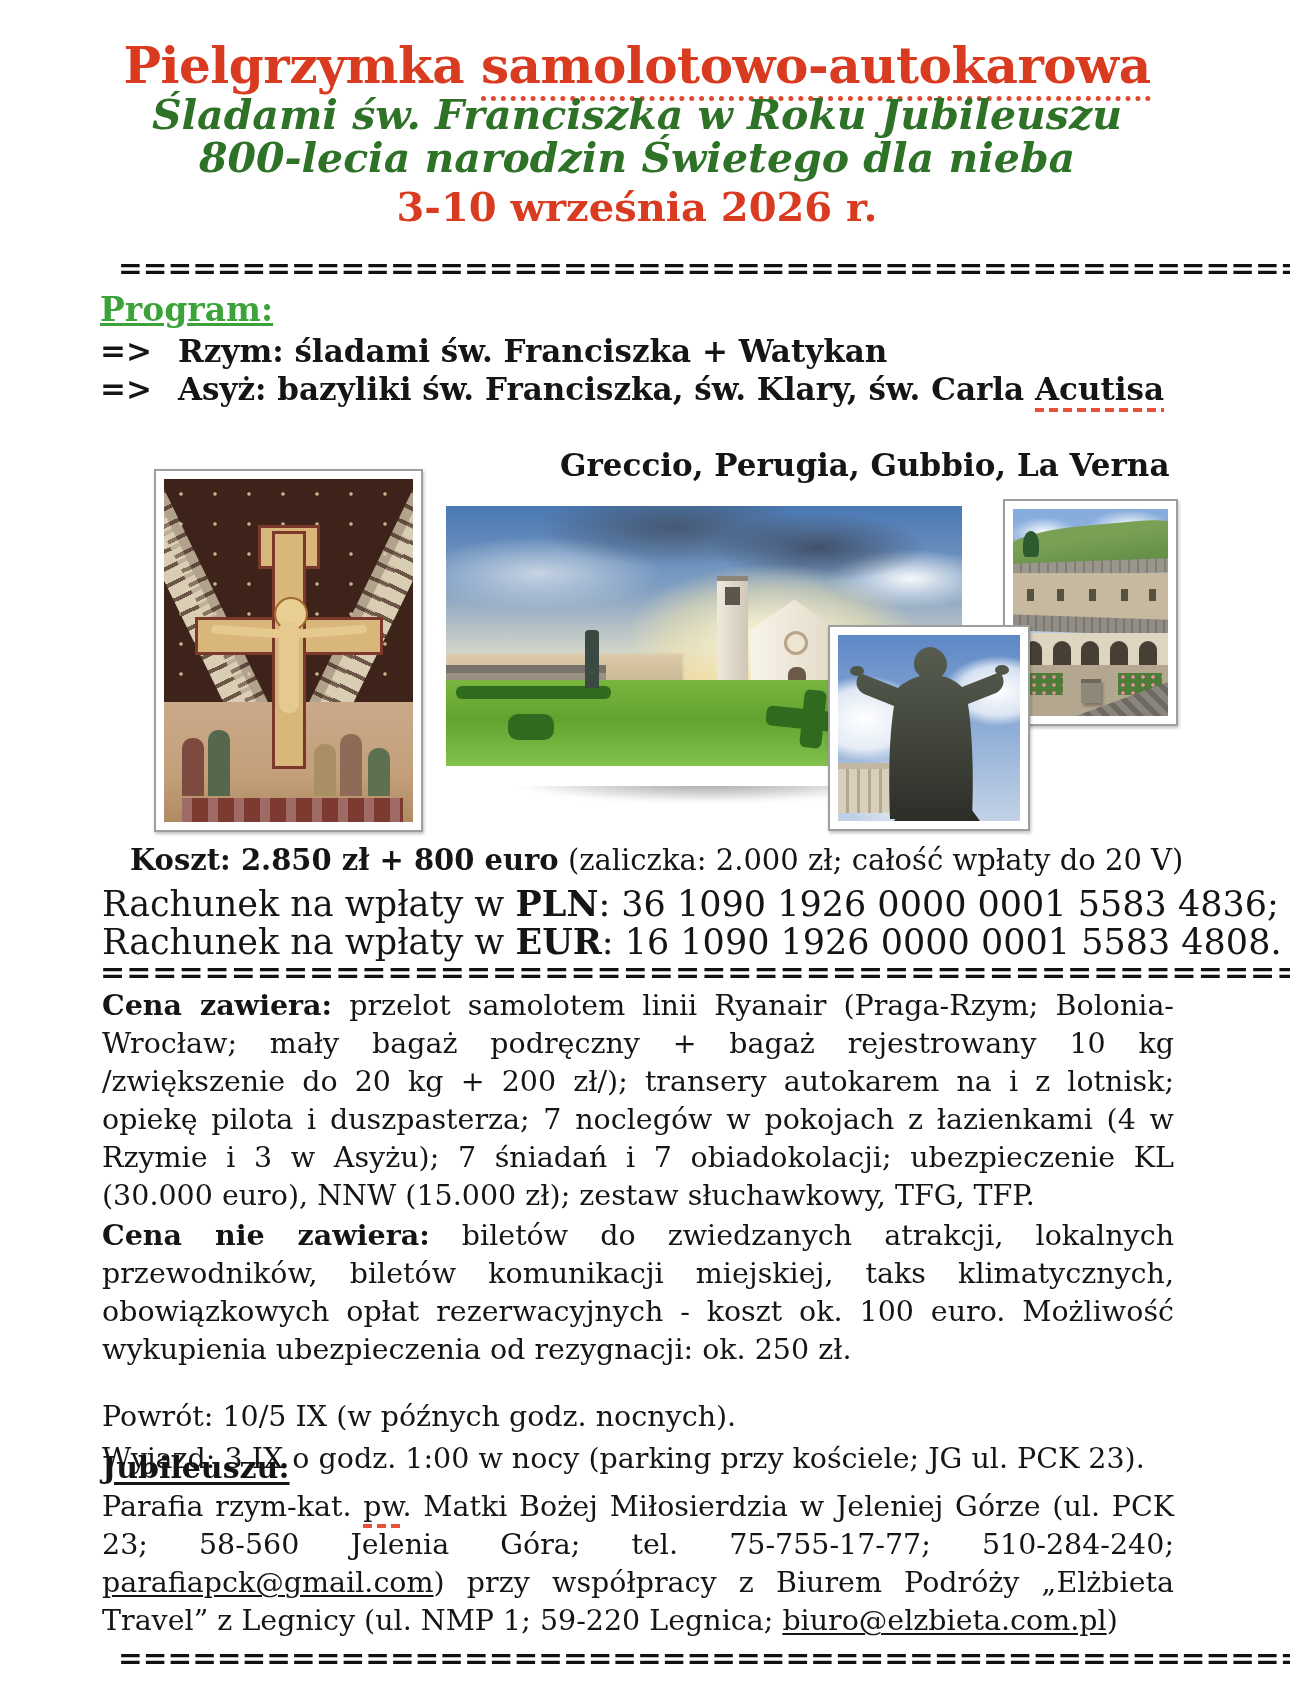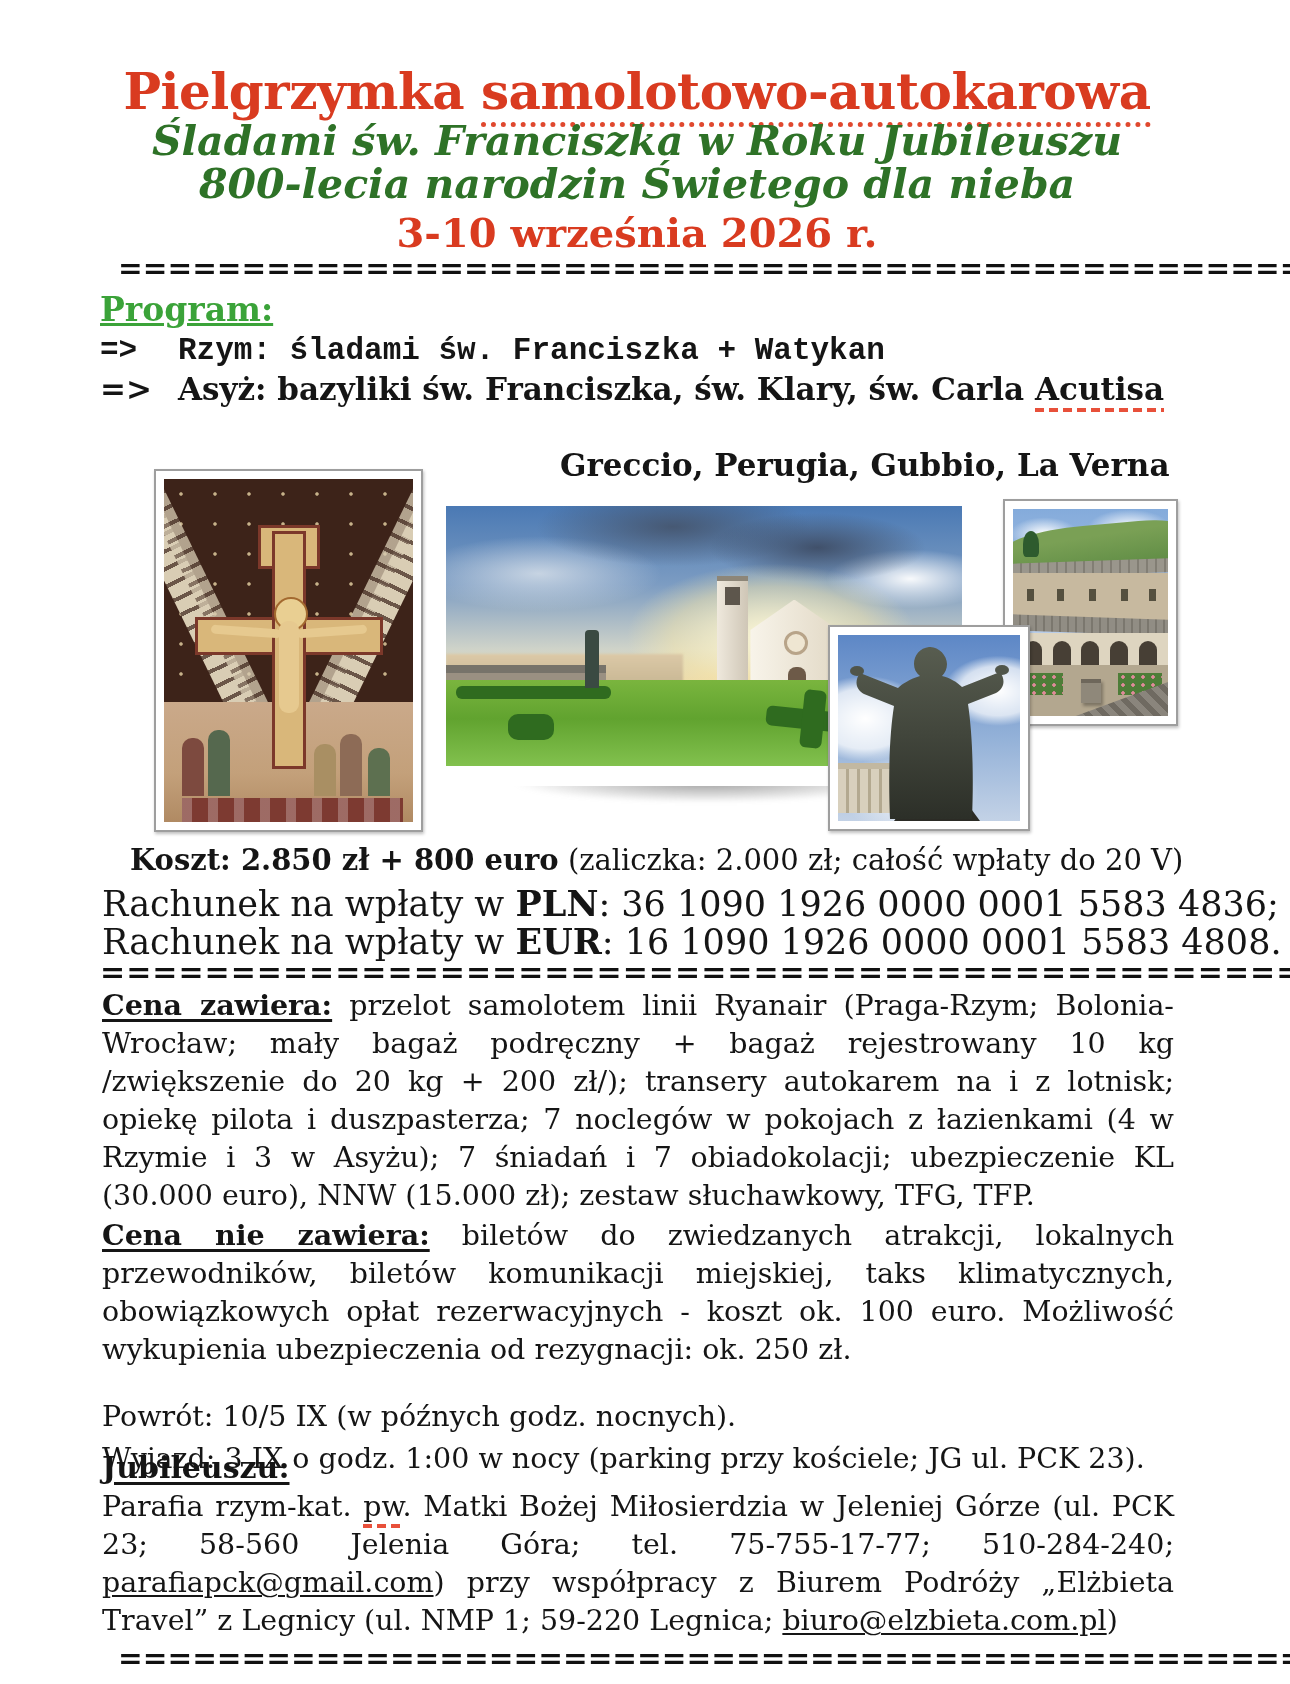--- a/index.html
+++ b/index.html
@@ -1,36 +1,36 @@
 <!DOCTYPE html>
 <html><head>
 <meta charset="utf-8">
 <style>
   html,body{margin:0;padding:0;background:#ffffff;}
   .page{position:relative;width:1290px;height:1684px;background:#ffffff;overflow:hidden;
         font-family:"DejaVu Serif","Liberation Serif",serif;color:#151515;}
 
   
-  .header{position:absolute;top:64px;left:0;width:1274px;text-align:center;}
+  .header{position:absolute;top:38px;left:0;width:1274px;text-align:center;}
   .title{font-size:50px;font-weight:bold;color:#d93b20;line-height:1.12;letter-spacing:-.5px;}
   .title .dotted{border-bottom:5px dotted #e0482e;padding-bottom:1px;}
   .subtitle{font-size:41px;font-weight:bold;font-style:italic;color:#2e7227;line-height:1.06;}
   .dateline{font-size:40px;font-weight:bold;color:#d93b20;line-height:1.1;margin-top:4px;}
 
   
   .sep{position:absolute;font-weight:bold;color:#111;white-space:nowrap;font-size:29.5px;}
   .sep1{top:250px;left:118px;}
   .sep2{top:954px;left:100px;font-size:30px;letter-spacing:1px;}
   .sep3{top:1640px;left:118px;}
 
   
   .program-heading{position:absolute;top:290px;left:100px;font-size:33px;font-weight:bold;
                    color:#3ba339;text-decoration:underline;text-decoration-thickness:3px;}
   .prog-item{position:absolute;left:100px;font-size:31px;font-weight:bold;white-space:nowrap;}
-  .pi1{top:333px;font-family:Liberation Mono, monospace;} .pi2{top:371px;} .pi3{top:409px;}
+  .pi1{top:333px;} .pi2{top:371px;} .pi3{top:409px;}
   .prog-arrow{display:inline-block;width:78px;}
   .prog-cont{position:absolute;top:447px;left:560px;font-size:31px;font-weight:bold;white-space:nowrap;}
   .spell{background-image:linear-gradient(90deg,#e8503a 0 9px,transparent 9px 14px);
          background-repeat:repeat-x;background-position:0 100%;background-size:14px 4px;
          padding-bottom:5px;}
   .blul{text-decoration-thickness:2.5px;text-underline-offset:5px;}
 
   
   .photo{position:absolute;background:#fff;box-sizing:border-box;border:2px solid #9e9e9e;
          box-shadow:1px 2px 3px rgba(0,0,0,.25);padding:8px;}
@@ -142,21 +142,21 @@
      background:repeating-linear-gradient(45deg,#8a857c 0 6px,#6f6a61 6px 12px);
      clip-path:polygon(15% 100%,100% 0,100% 100%);}
 
   
   .bodytxt{font-size:28.5px;line-height:38px;}
   .cost-line{position:absolute;top:843px;left:130px;font-size:29px;white-space:nowrap;}
   .acct{position:absolute;left:102px;font-size:35px;white-space:nowrap;}
   .acct1{top:883px;} .acct2{top:921px;}
   .para{position:absolute;left:102px;width:1072px;text-align:justify;}
   .p-includes{top:986px;} .p-excludes{top:1216px;}
-  .lead{font-weight:bold;text-decoration:underline;text-decoration-thickness:2.5px;text-underline-offset:4px;}
+  .lead{font-weight:bold;text-decoration-thickness:2.5px;text-underline-offset:4px;}
   .travel{position:absolute;left:102px;font-size:28.5px;white-space:nowrap;}
   .t1{top:1442px;} .t2{top:1400px;}
   .org-head{position:absolute;top:1450px;left:102px;font-size:30px;font-weight:bold;
      text-decoration:underline;text-decoration-thickness:2.5px;text-underline-offset:4px;}
   .p-org{top:1488px;}
   .email{color:inherit;text-decoration:underline;text-decoration-thickness:2px;text-underline-offset:3px;}
   b{font-weight:bold;}
 </style>
 </head>
 <body>

